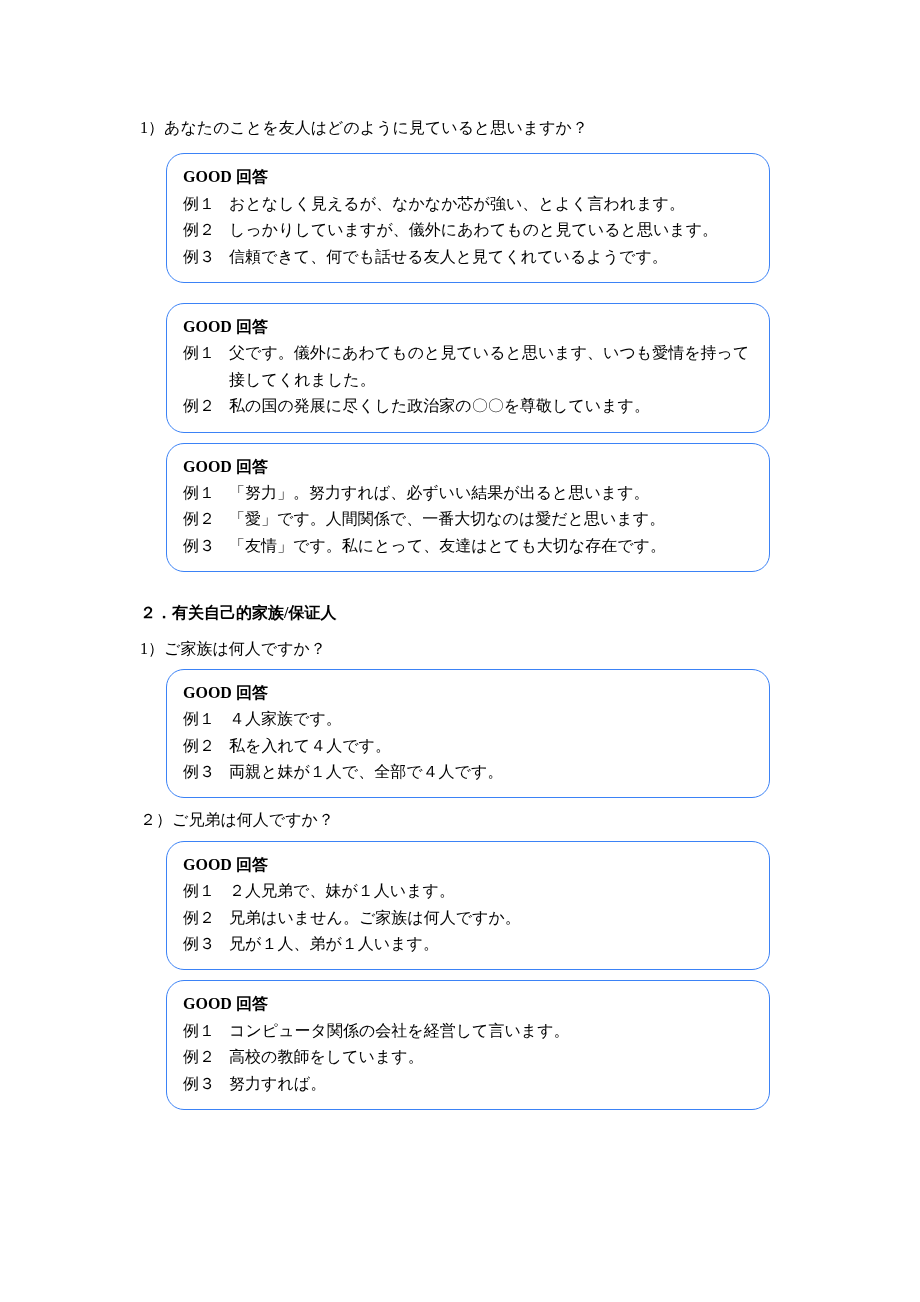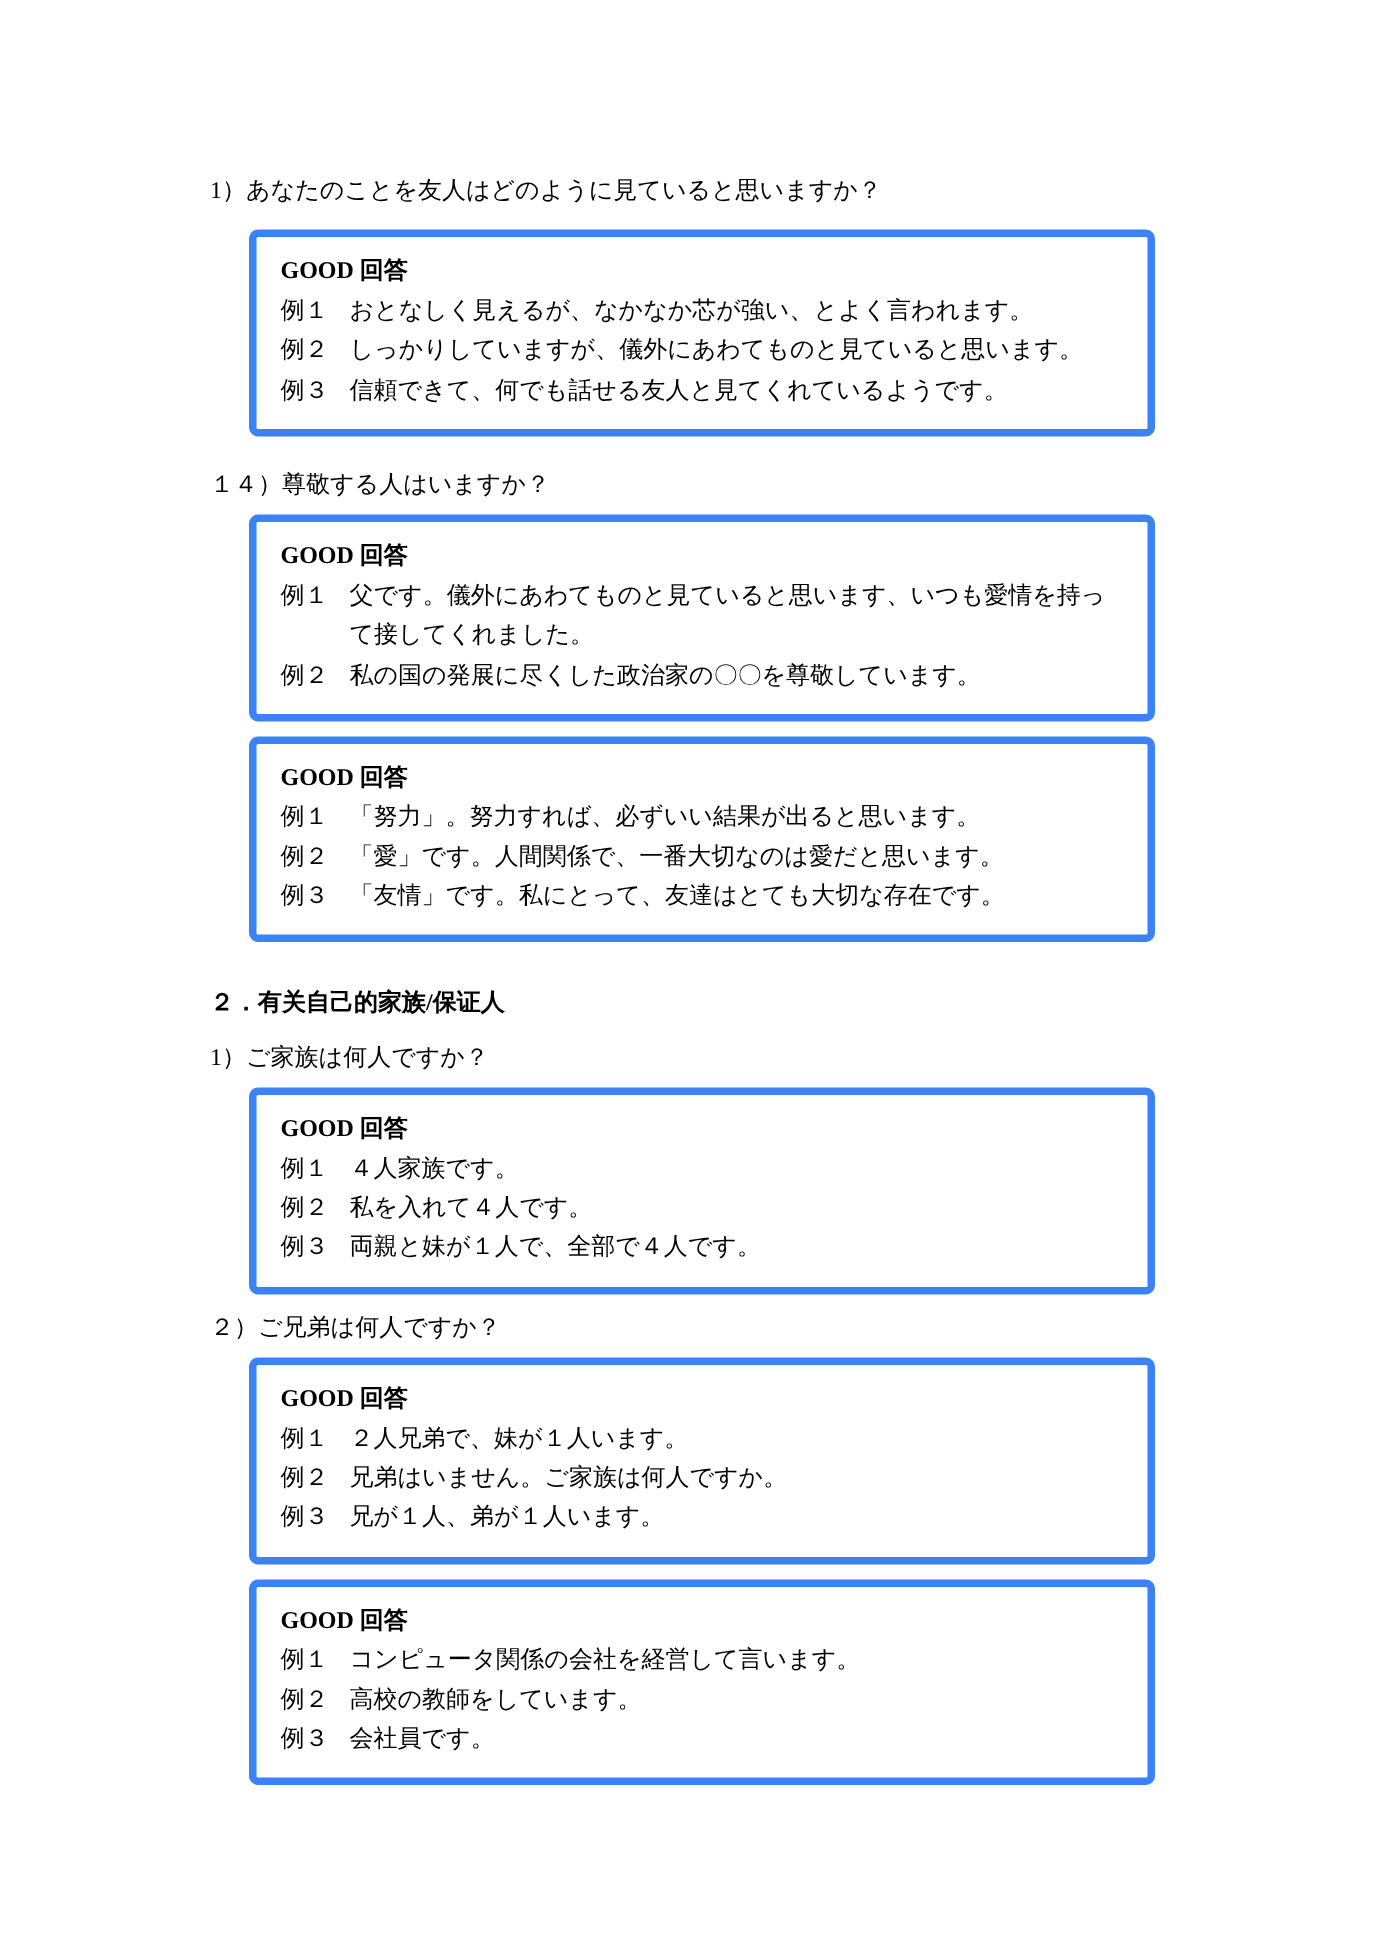--- a/index.html
+++ b/index.html
@@ -18,22 +18,22 @@
       line-height: 1.65;
     }
     .question {
       margin-bottom: 10px;
     }
     .q-text {
       margin-bottom: 12px;
       margin-left: -10px;
     }
     .answer-box {
-      border: 5px solid #3b82f6;
-      border-radius: 6px;
+      border: 1px solid #3b82f6;
+      border-radius: 18px;
       padding: 10px 16px 12px 16px;
       margin-left: 16px;
     }
     .answer-box .good-header {
       font-weight: bold;
     }
     .answer-box .example-line {
       display: flex;
     }
     .answer-box .ex-label {
@@ -69,21 +69,20 @@
     <div class="example-line">
       <span class="ex-label">例３</span>
       <span class="ex-text">信頼できて、何でも話せる友人と見てくれているようです。</span>
     </div>
   </div>
 </div>
 
 <div class="spacer-md"></div>
 
 <div class="question">
-  <div class="q-text" style="margin-bottom:6px;">１４）尊敬する人はいますか？</div>
   <div class="answer-box">
     <div class="good-header">GOOD 回答</div>
     <div class="example-line">
       <span class="ex-label">例１</span>
       <span class="ex-text">父です。儀外にあわてものと見ていると思います、いつも愛情を持って接してくれました。</span>
     </div>
     <div class="example-line">
       <span class="ex-label">例２</span>
       <span class="ex-text">私の国の発展に尽くした政治家の〇〇を尊敬しています。</span>
     </div>
@@ -154,16 +153,16 @@
     <div class="example-line">
       <span class="ex-label">例１</span>
       <span class="ex-text">コンピュータ関係の会社を経営して言います。</span>
     </div>
     <div class="example-line">
       <span class="ex-label">例２</span>
       <span class="ex-text">高校の教師をしています。</span>
     </div>
     <div class="example-line">
       <span class="ex-label">例３</span>
-      <span class="ex-text">会社員です。</span>
+      <span class="ex-text">努力すれば。</span>
     </div>
   </div>
 </div>
 
 </body></html>

